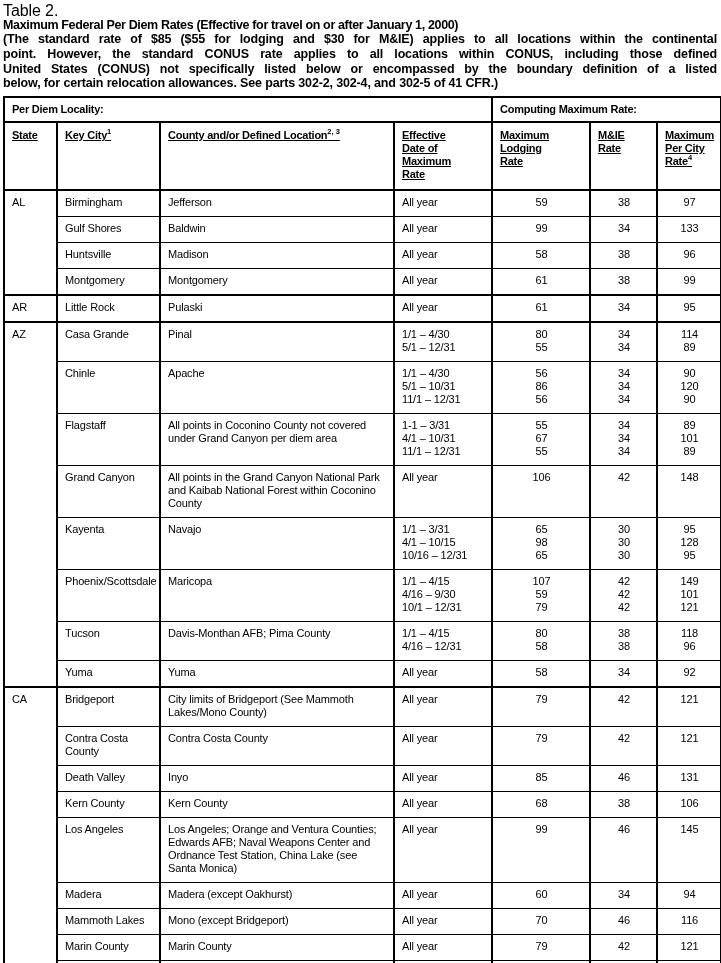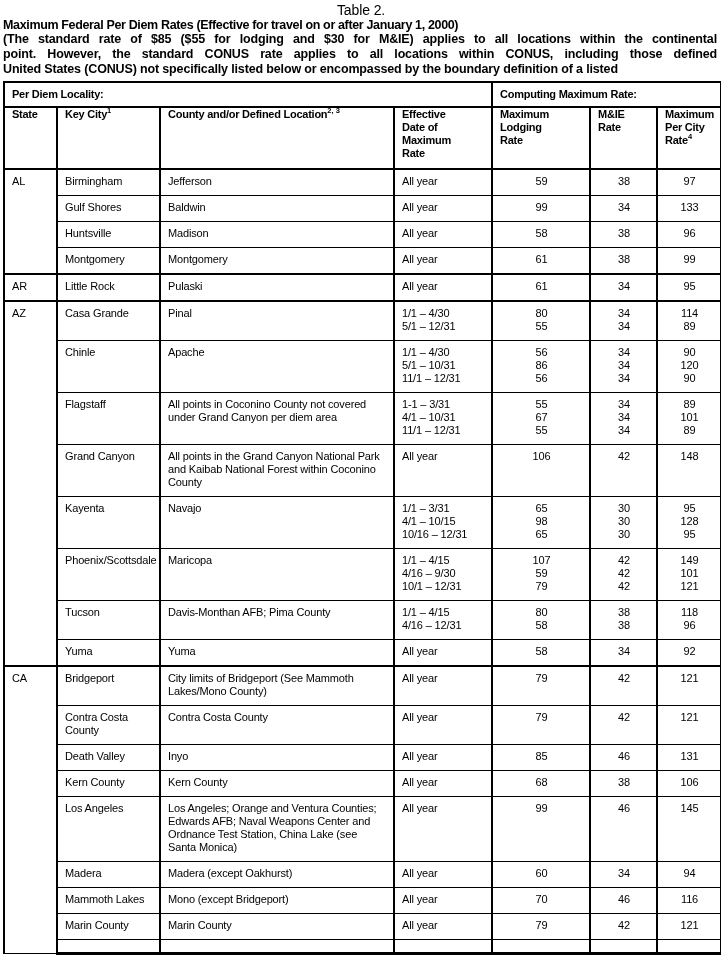--- a/index.html
+++ b/index.html
@@ -11,24 +11,23 @@
     width: 721px;
     height: 963px;
     overflow: hidden;
     color: #000;
     font-family: "Liberation Sans", sans-serif;
   }
   .page {
     padding: 3px 2px 0 3px;
   }
   .table-label {
-    font-size: 14px;
+    font-size: 16px;
     line-height: 15px;
     letter-spacing: -0.1px;
-    text-align: center;
   }
   .doc-title {
     font-size: 12.5px;
     font-weight: bold;
     letter-spacing: -0.35px;
     line-height: 14px;
   }
   .intro {
     width: 714px;
     font-size: 12.5px;
@@ -66,21 +65,22 @@
     border-bottom-width: 2px;
     font-weight: bold;
     text-align: left;
     letter-spacing: -0.25px;
   }
   table.rates thead tr.group-header-row th {
     padding: 5px 6px 5px 7px;
     border-radius: 11px;
   }
   table.rates thead tr.col-header-row th {
-    padding: 0 6px 8px 7px;
+    padding: 6px 6px 8px 7px;
+    text-decoration: underline;
   }
   table.rates tbody tr.group-start td {
     border-top-width: 2px;
   }
   table.rates tbody tr:last-child td {
     border-bottom-width: 3px;
   }
   td.num {
     text-align: center;
     padding-left: 2px;
@@ -98,20 +98,21 @@
 </head>
 <body>
 
 <div class="page">
   <div class="table-label">Table 2.</div>
   <div class="doc-title">Maximum Federal Per Diem Rates (Effective for travel on or after January 1, 2000)</div>
   <div class="intro" id="intro">
       <div class="intro-line">(The standard rate of $85 ($55 for lodging and $30 for M&amp;IE) applies to all locations within the continental</div>
       <div class="intro-line">point. However, the standard CONUS rate applies to all locations within CONUS, including those defined</div>
       <div class="intro-line">United States (CONUS) not specifically listed below or encompassed by the boundary definition of a listed</div>
+      <div class="intro-line">below, for certain relocation allowances. See parts 302-2, 302-4, and 302-5 of 41 CFR.)</div>
     </div>
 
   <table class="rates">
     <colgroup>
       <col style="width:53px">
       <col style="width:103px">
       <col style="width:234px">
       <col style="width:98px">
       <col style="width:98px">
       <col style="width:67px">

